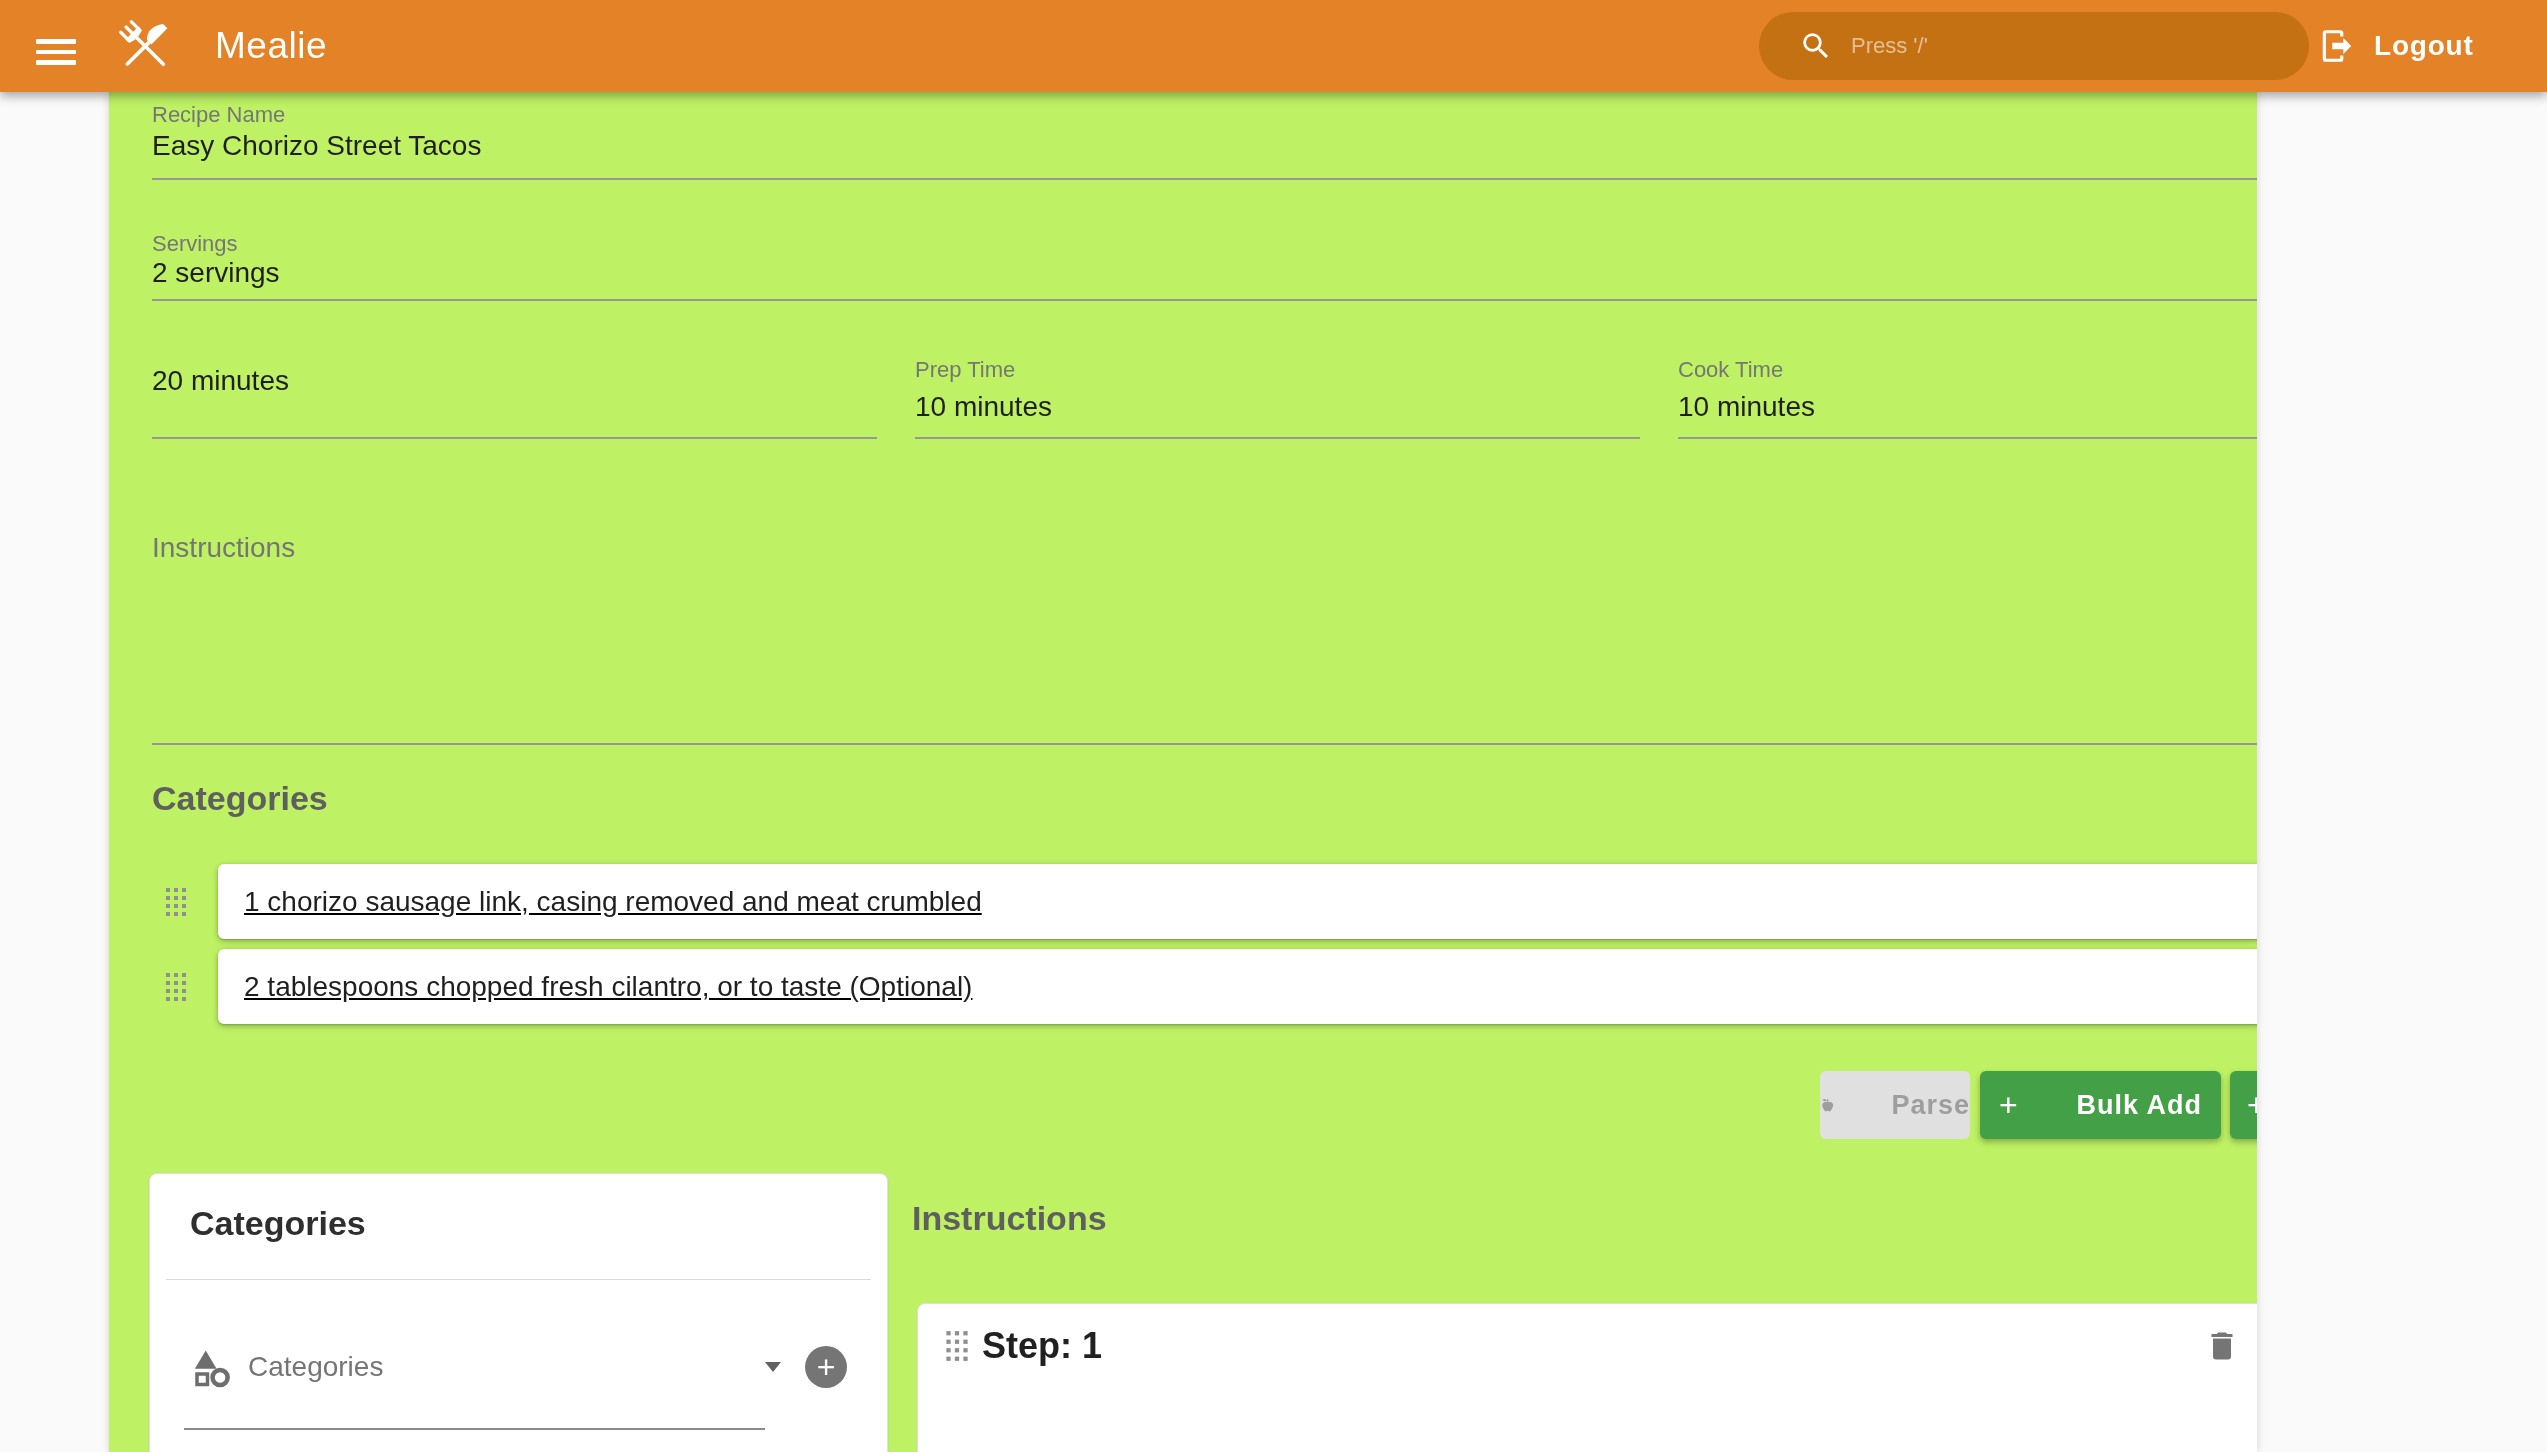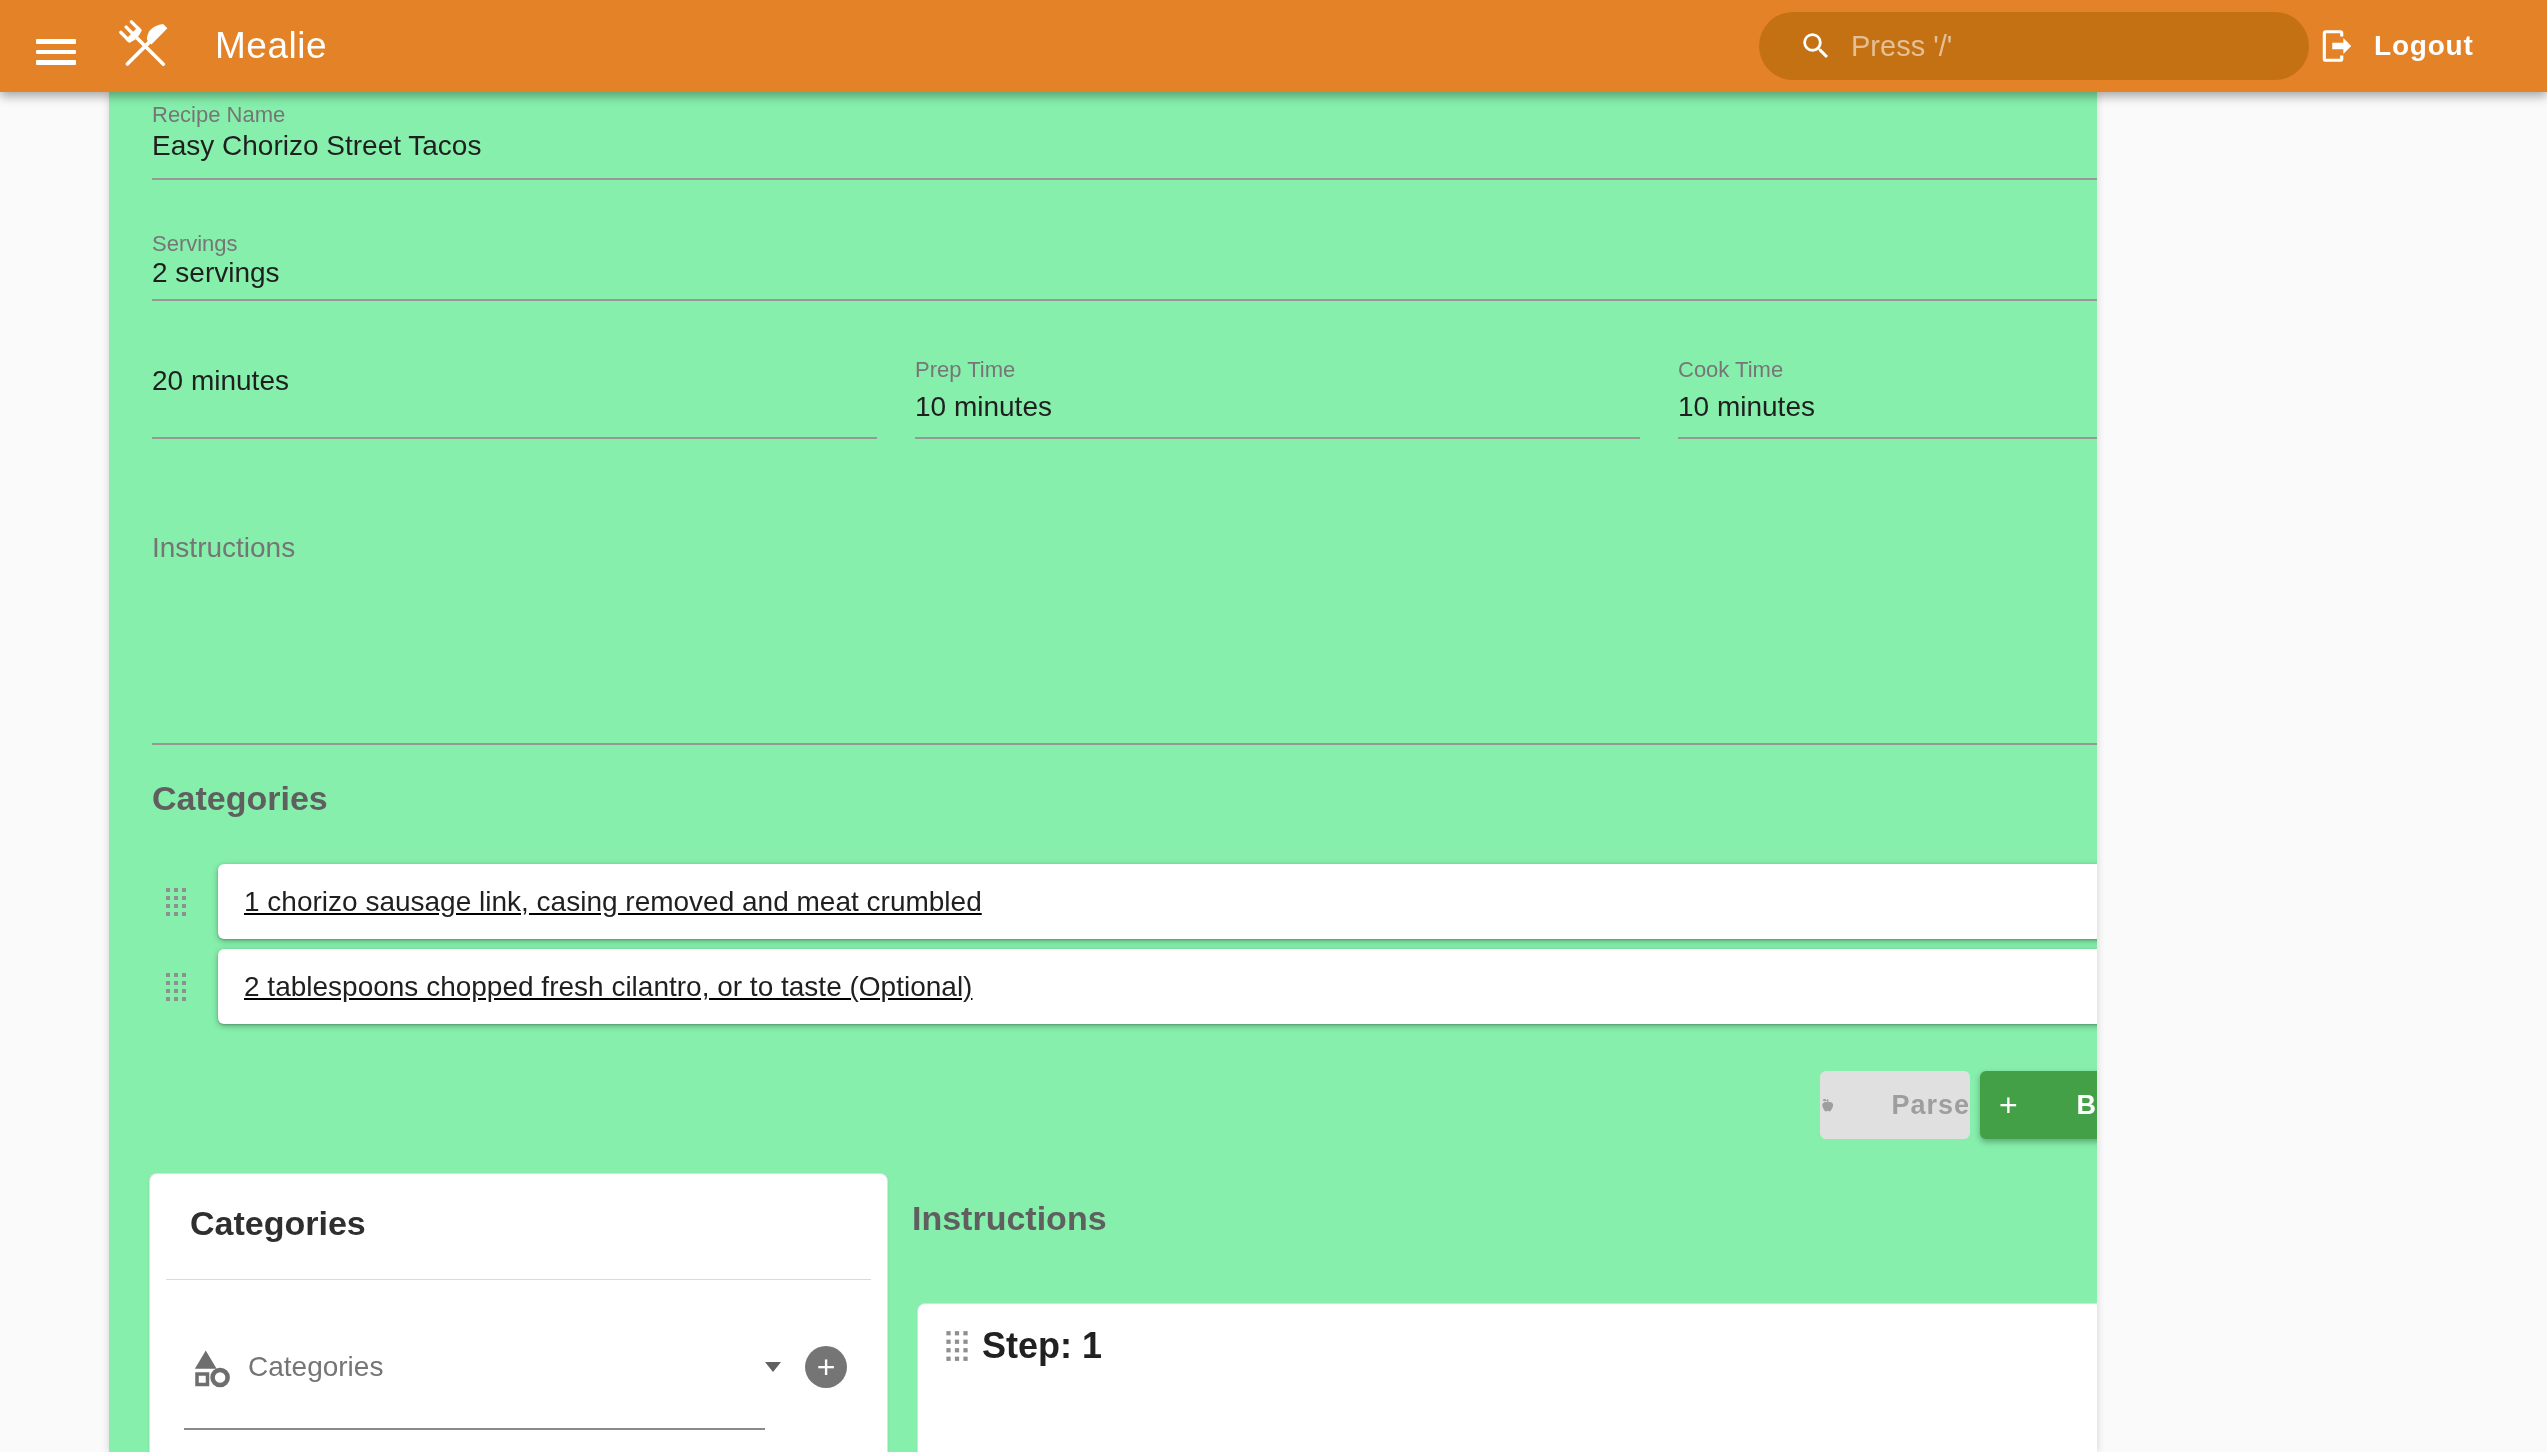--- a/index.html
+++ b/index.html
@@ -12,28 +12,28 @@
             background:#E38226; z-index:20; box-shadow:0 4px 10px rgba(0,0,0,0.35); }
   .hamburger { position:absolute; left:36px; top:39px; width:40px; height:26px; cursor:pointer; }
   .hamburger span { display:block; width:40px; height:4.5px; background:#fff; border-radius:1px; margin-bottom:6px; }
   .logo { position:absolute; left:111px; top:12px; width:68px; height:68px; }
   .app-title { position:absolute; left:215px; top:0; height:92px; display:flex; align-items:center;
                color:#fff; font-size:37px; font-weight:500; letter-spacing:0.5px; }
   .search-pill { position:absolute; left:1759px; top:12px; width:550px; height:68px;
                  background:#C37113; border-radius:34px; display:flex; align-items:center; padding:0 22px; }
   .search-pill svg { flex:0 0 auto; margin-left:18px; }
   .search-input { flex:1; margin-left:18px; border:none; outline:none; background:transparent;
-                  font-size:29px; color:#fff; font-family:inherit; }
+                  font-size:22px; color:#fff; font-family:inherit; }
   .search-input::placeholder { color:rgba(255,255,255,0.55); }
   .logout { position:absolute; left:2318px; top:0; height:92px; display:flex; align-items:center; cursor:pointer; }
   .logout-label { color:#fff; font-size:28px; font-weight:700; margin-left:18px; letter-spacing:0.8px; }
 
   
-  .main-card { position:absolute; left:109px; top:92px; width:1988px; height:1361px;
-               background:#86efac; box-shadow:0 0 8px rgba(0,0,0,0.16); overflow:hidden; }
+  .main-card { position:absolute; left:109px; top:92px; width:2148px; height:1361px;
+               background:#bef264; box-shadow:0 0 8px rgba(0,0,0,0.16); overflow:hidden; }
   .abs { position:absolute; }
 
   .field-label { font-size:22px; color:#767676; }
   .field-value input, .field-value { font-size:28px; color:#1f1f1f; }
   .field-value input { width:100%; border:none; outline:none; background:transparent; font-family:inherit; font-size:28px; color:#1f1f1f; }
   .underline { height:2px; background:#979797; }
 
   .time-row { left:43px; top:265px; width:2251px; display:flex; gap:38px; }
   .time-col { flex:1; position:relative; }
   .time-col .field-value { margin-top:8px; }

